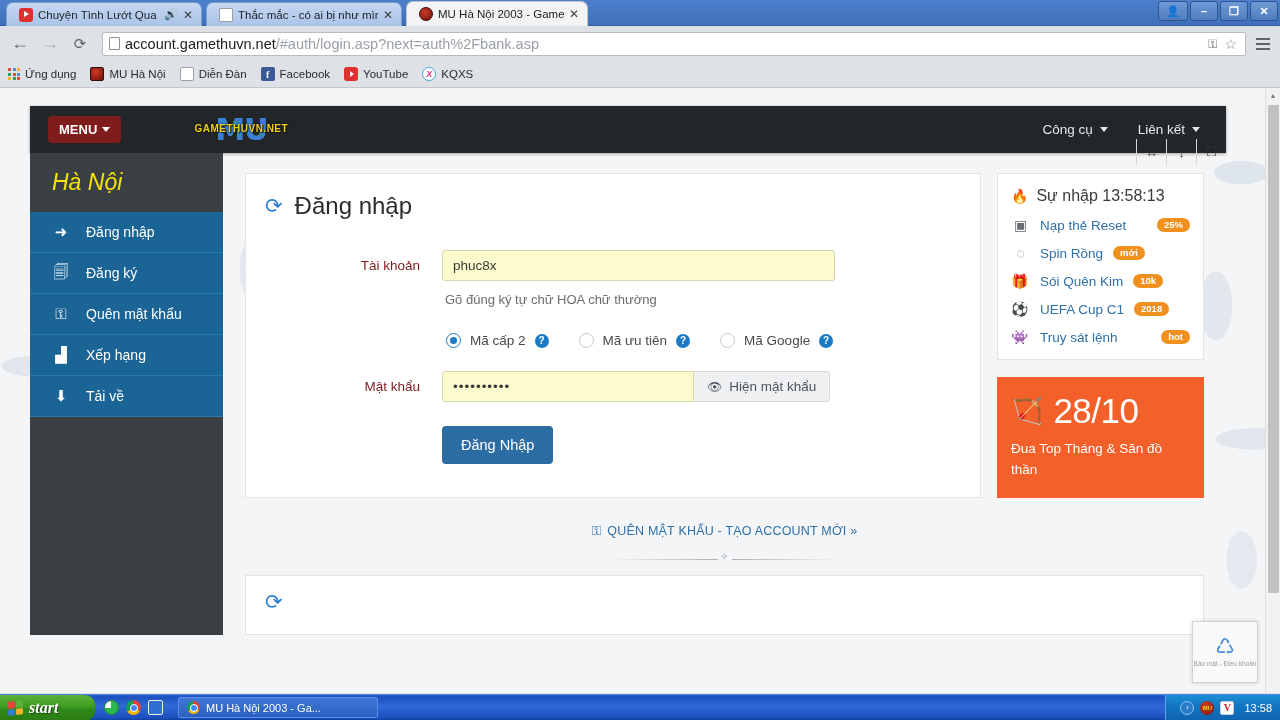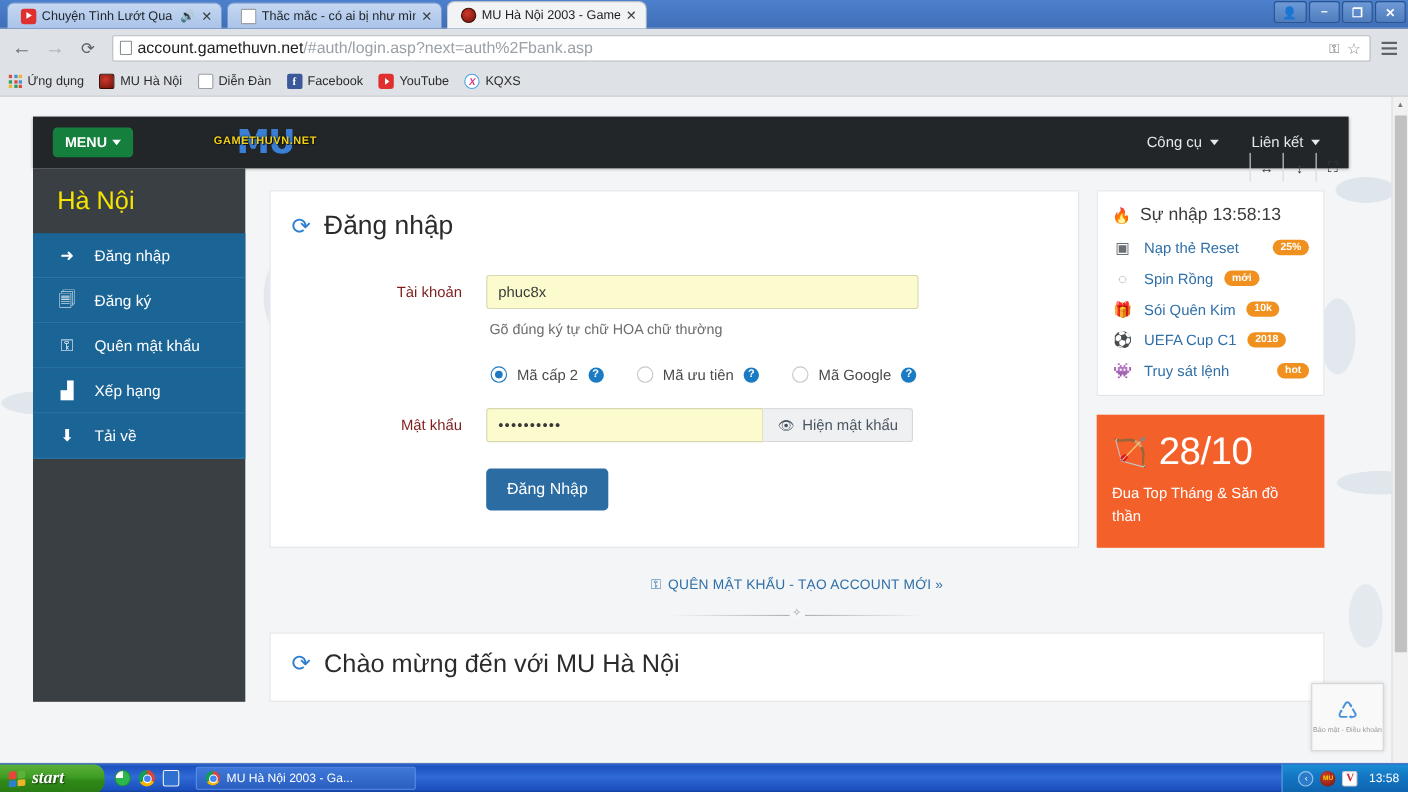--- a/index.html
+++ b/index.html
@@ -115,37 +115,37 @@
      border-left: 1px solid #dcdcdc; }
   .scroll-up { height: 15px; display: flex; align-items: center; justify-content: center;
      font-size: 7px; color: #7a7a7a; }
   .scroll-thumb { position: absolute; top: 17px; left: 2px; width: 11px; height: 488px;
      background: #c1c1c1; border-radius: 1px; }
 
   
   .site { position: absolute; left: 30px; top: 18px; width: 1196px; }
   .site-header { height: 47px; background: #222629; display: flex; align-items: center;
      box-shadow: 0 1px 3px rgba(0,0,0,.35); }
-  .menu-pill { margin-left: 18px; background: #15803d; color: #fff; font-size: 13px; font-weight: bold;
+  .menu-pill { margin-left: 18px; background: #7f1d1d; color: #fff; font-size: 13px; font-weight: bold;
      padding: 6px 11px; border-radius: 4px; display: flex; align-items: center; gap: 5px; }
   .caret { width: 0; height: 0; border-left: 4px solid transparent; border-right: 4px solid transparent;
      border-top: 5px solid currentColor; display: inline-block; }
   .logo { margin-left: 56px; position: relative; width: 128px; height: 30px; }
   .logo-mu { position: absolute; inset: 0; font-family: "DejaVu Sans", sans-serif; font-weight: bold;
      font-size: 30px; color: #3a7fd5; letter-spacing: -1px; line-height: 30px; text-align: center;
      text-shadow: 0 0 0 #3a7fd5; }
   .logo-sub { position: absolute; left: 0; right: 0; top: 8px; text-align: center;
      font-size: 10px; font-weight: bold; color: #f2d016; letter-spacing: .5px;
      text-shadow: 0 0 2px #000, 1px 1px 0 #1a1a1a; }
   .hdr-nav { margin-left: auto; display: flex; gap: 30px; padding-right: 26px; }
   .hdr-nav span { color: #e6e8ea; font-size: 13.5px; display: flex; align-items: center; gap: 7px; }
 
   .site-body { display: flex; }
   .sidebar { width: 193px; background: #3a3f44; flex: 0 0 193px; }
-  .brand { color: #f5e400; font-size: 23px; padding: 16px 0 16px 22px; font-weight: normal; }
+  .brand { color: #f5e400; font-size: 23px; padding: 16px 0 16px 22px; font-weight: normal; font-style: italic; }
   .side-item { display: flex; align-items: center; gap: 16px; height: 41px; padding-left: 22px;
      background: #1a6496; color: #fff; font-size: 14px; border-bottom: 1px solid #2a7aaf; }
   .side-item .sic { width: 18px; display: flex; justify-content: center; font-size: 15px; }
 
   .content { flex: 1; padding: 20px 22px 0 22px; position: relative; }
   .content-inner { display: flex; gap: 16px; }
   .panel { background: #fff; border: 1px solid #e2e4e6; }
   .card-main { flex: 1; padding: 18px 16px 20px 16px; }
   .page-title { display: flex; align-items: center; gap: 12px; font-size: 24px; color: #2b2b2b;
      padding-left: 3px; margin-bottom: 30px; }
@@ -499,21 +499,20 @@
 
             <div class="foot-link">
               <span>⚿</span>
               <span>QUÊN MẬT KHẨU - TẠO ACCOUNT MỚI »</span>
             </div>
             <div class="divider"></div>
 
             <div class="panel" style="margin-top:10px; padding:14px 16px 20px 16px;">
               <div class="welcome" style="margin-top:0">
                 <span class="sync-icon">⟳</span>
-                <span>Chào mừng đến với MU Hà Nội</span>
               </div>
             </div>
 
           </div>
         </div>
       </div>
 
       <div class="recaptcha">
         <div class="rc-logo">♺</div>
         <div class="rc-txt">Bảo mật - Điều khoản</div>

